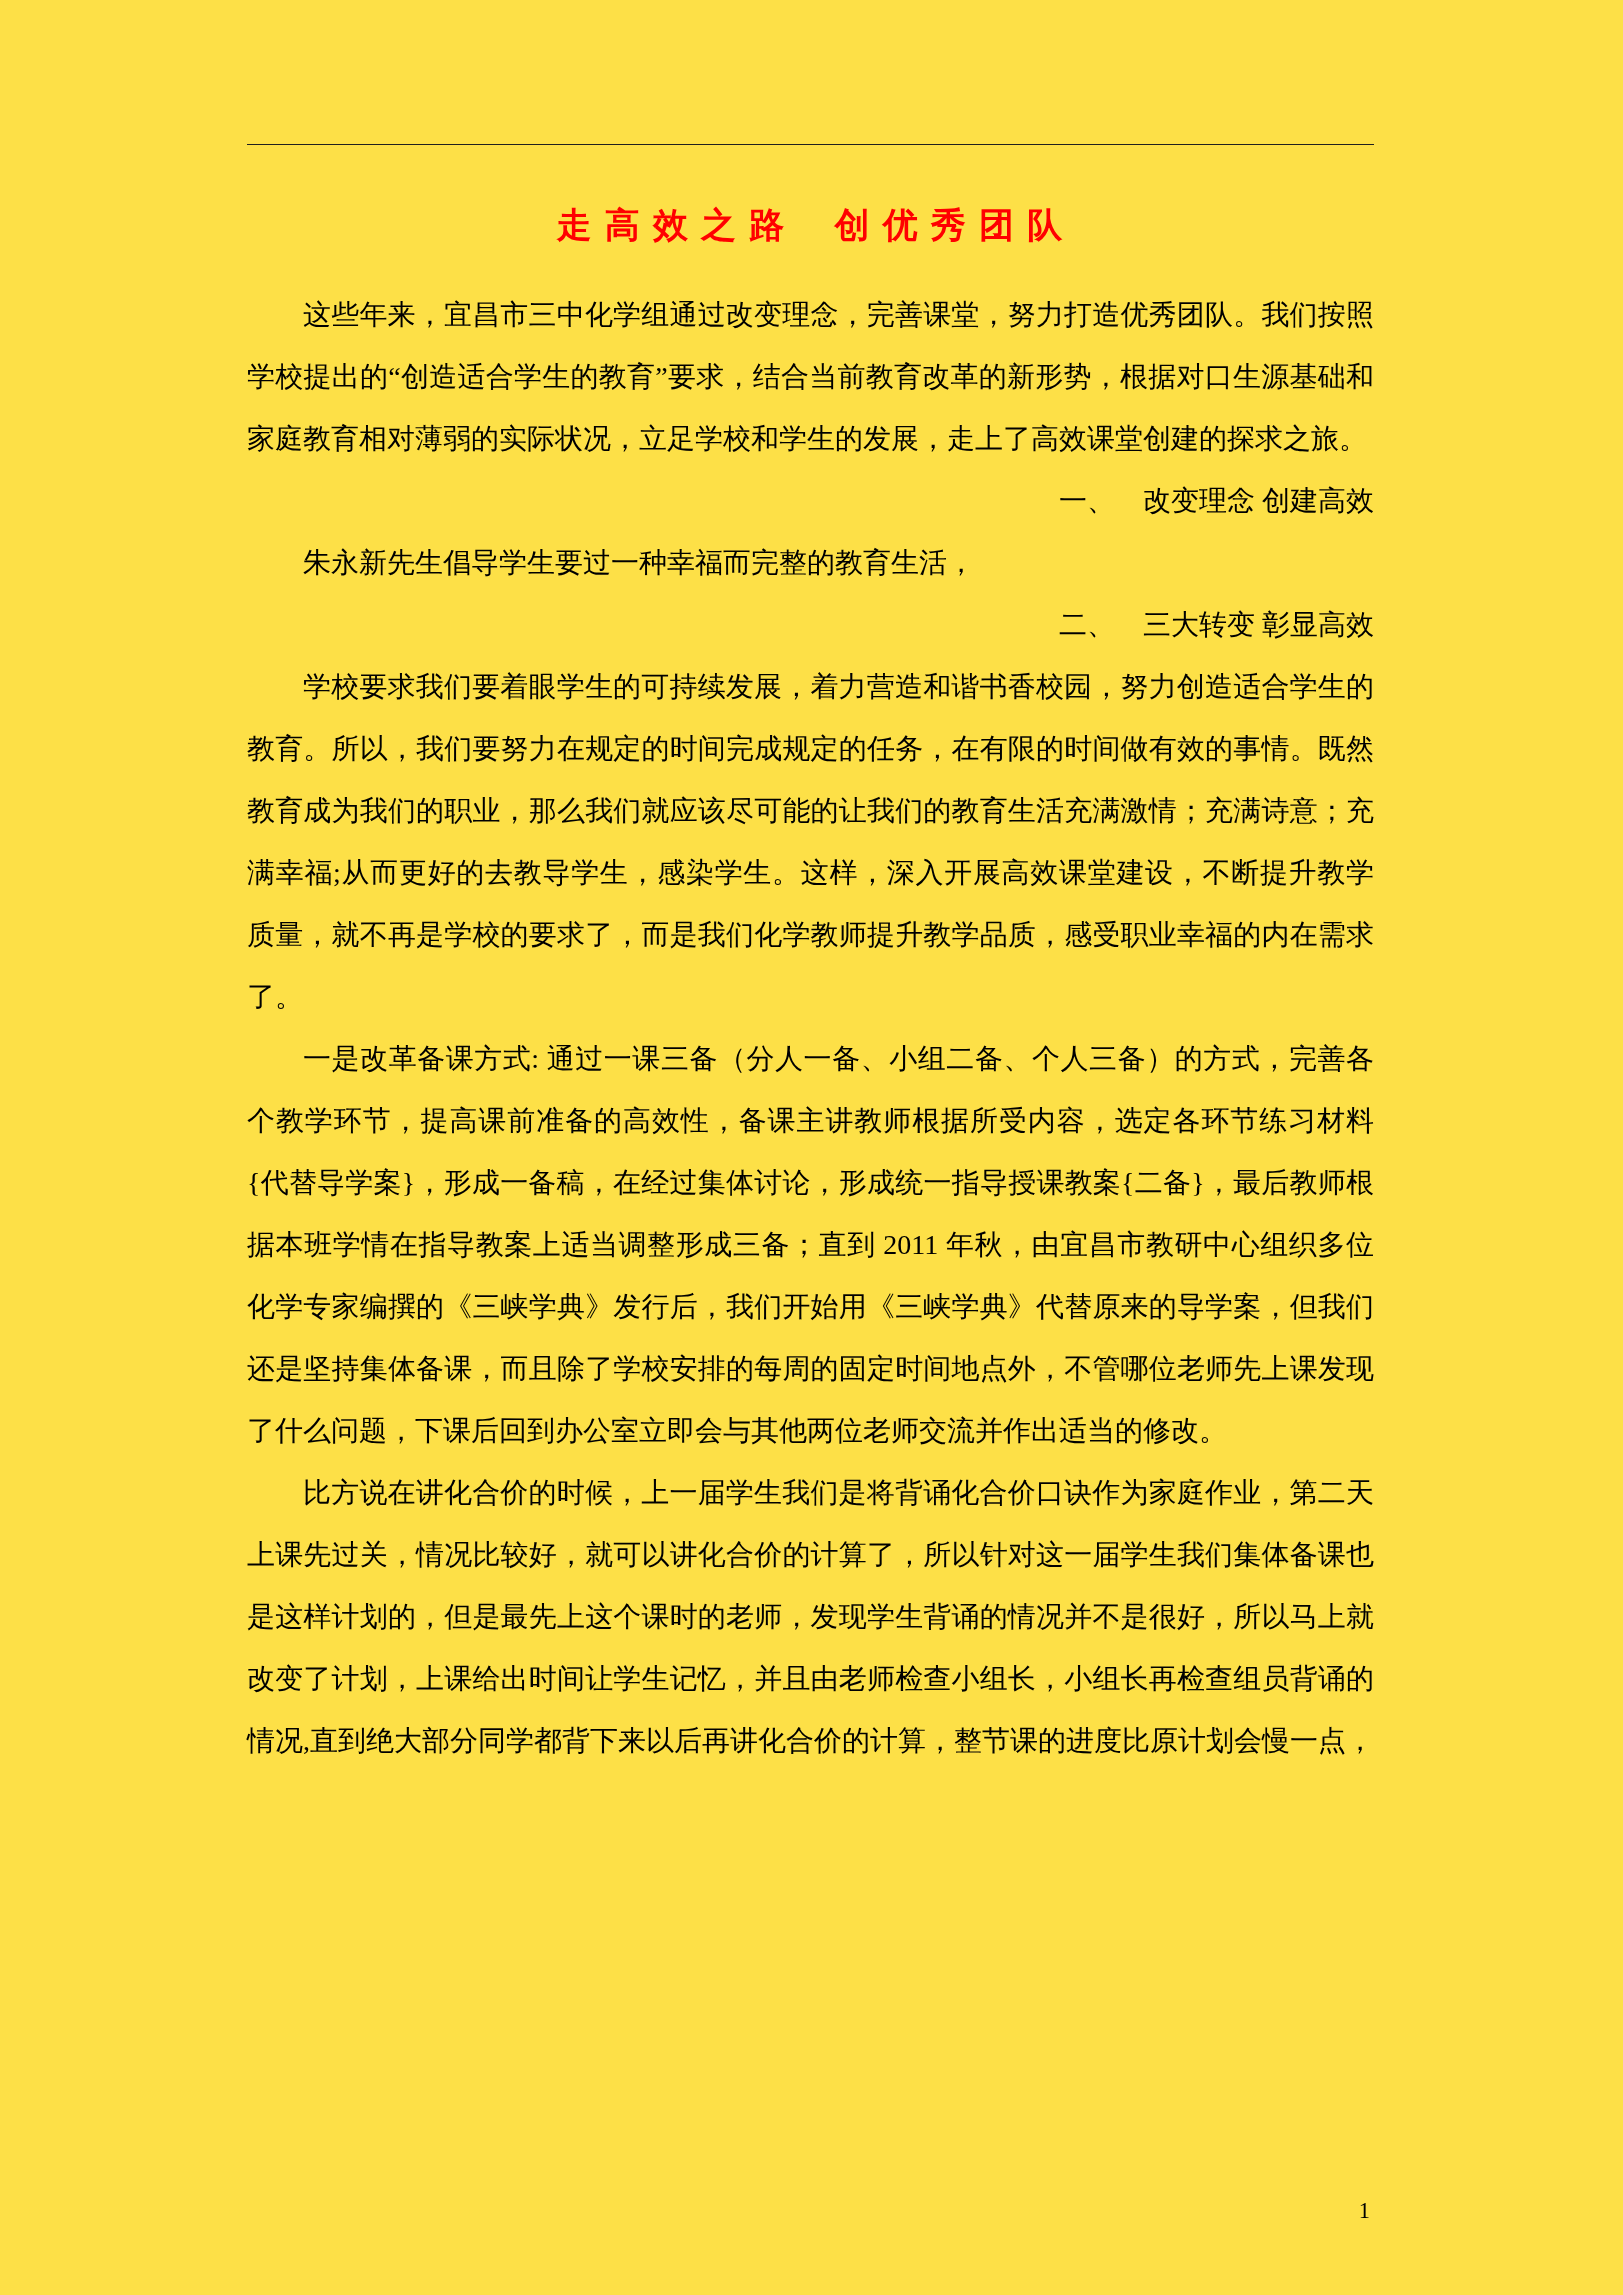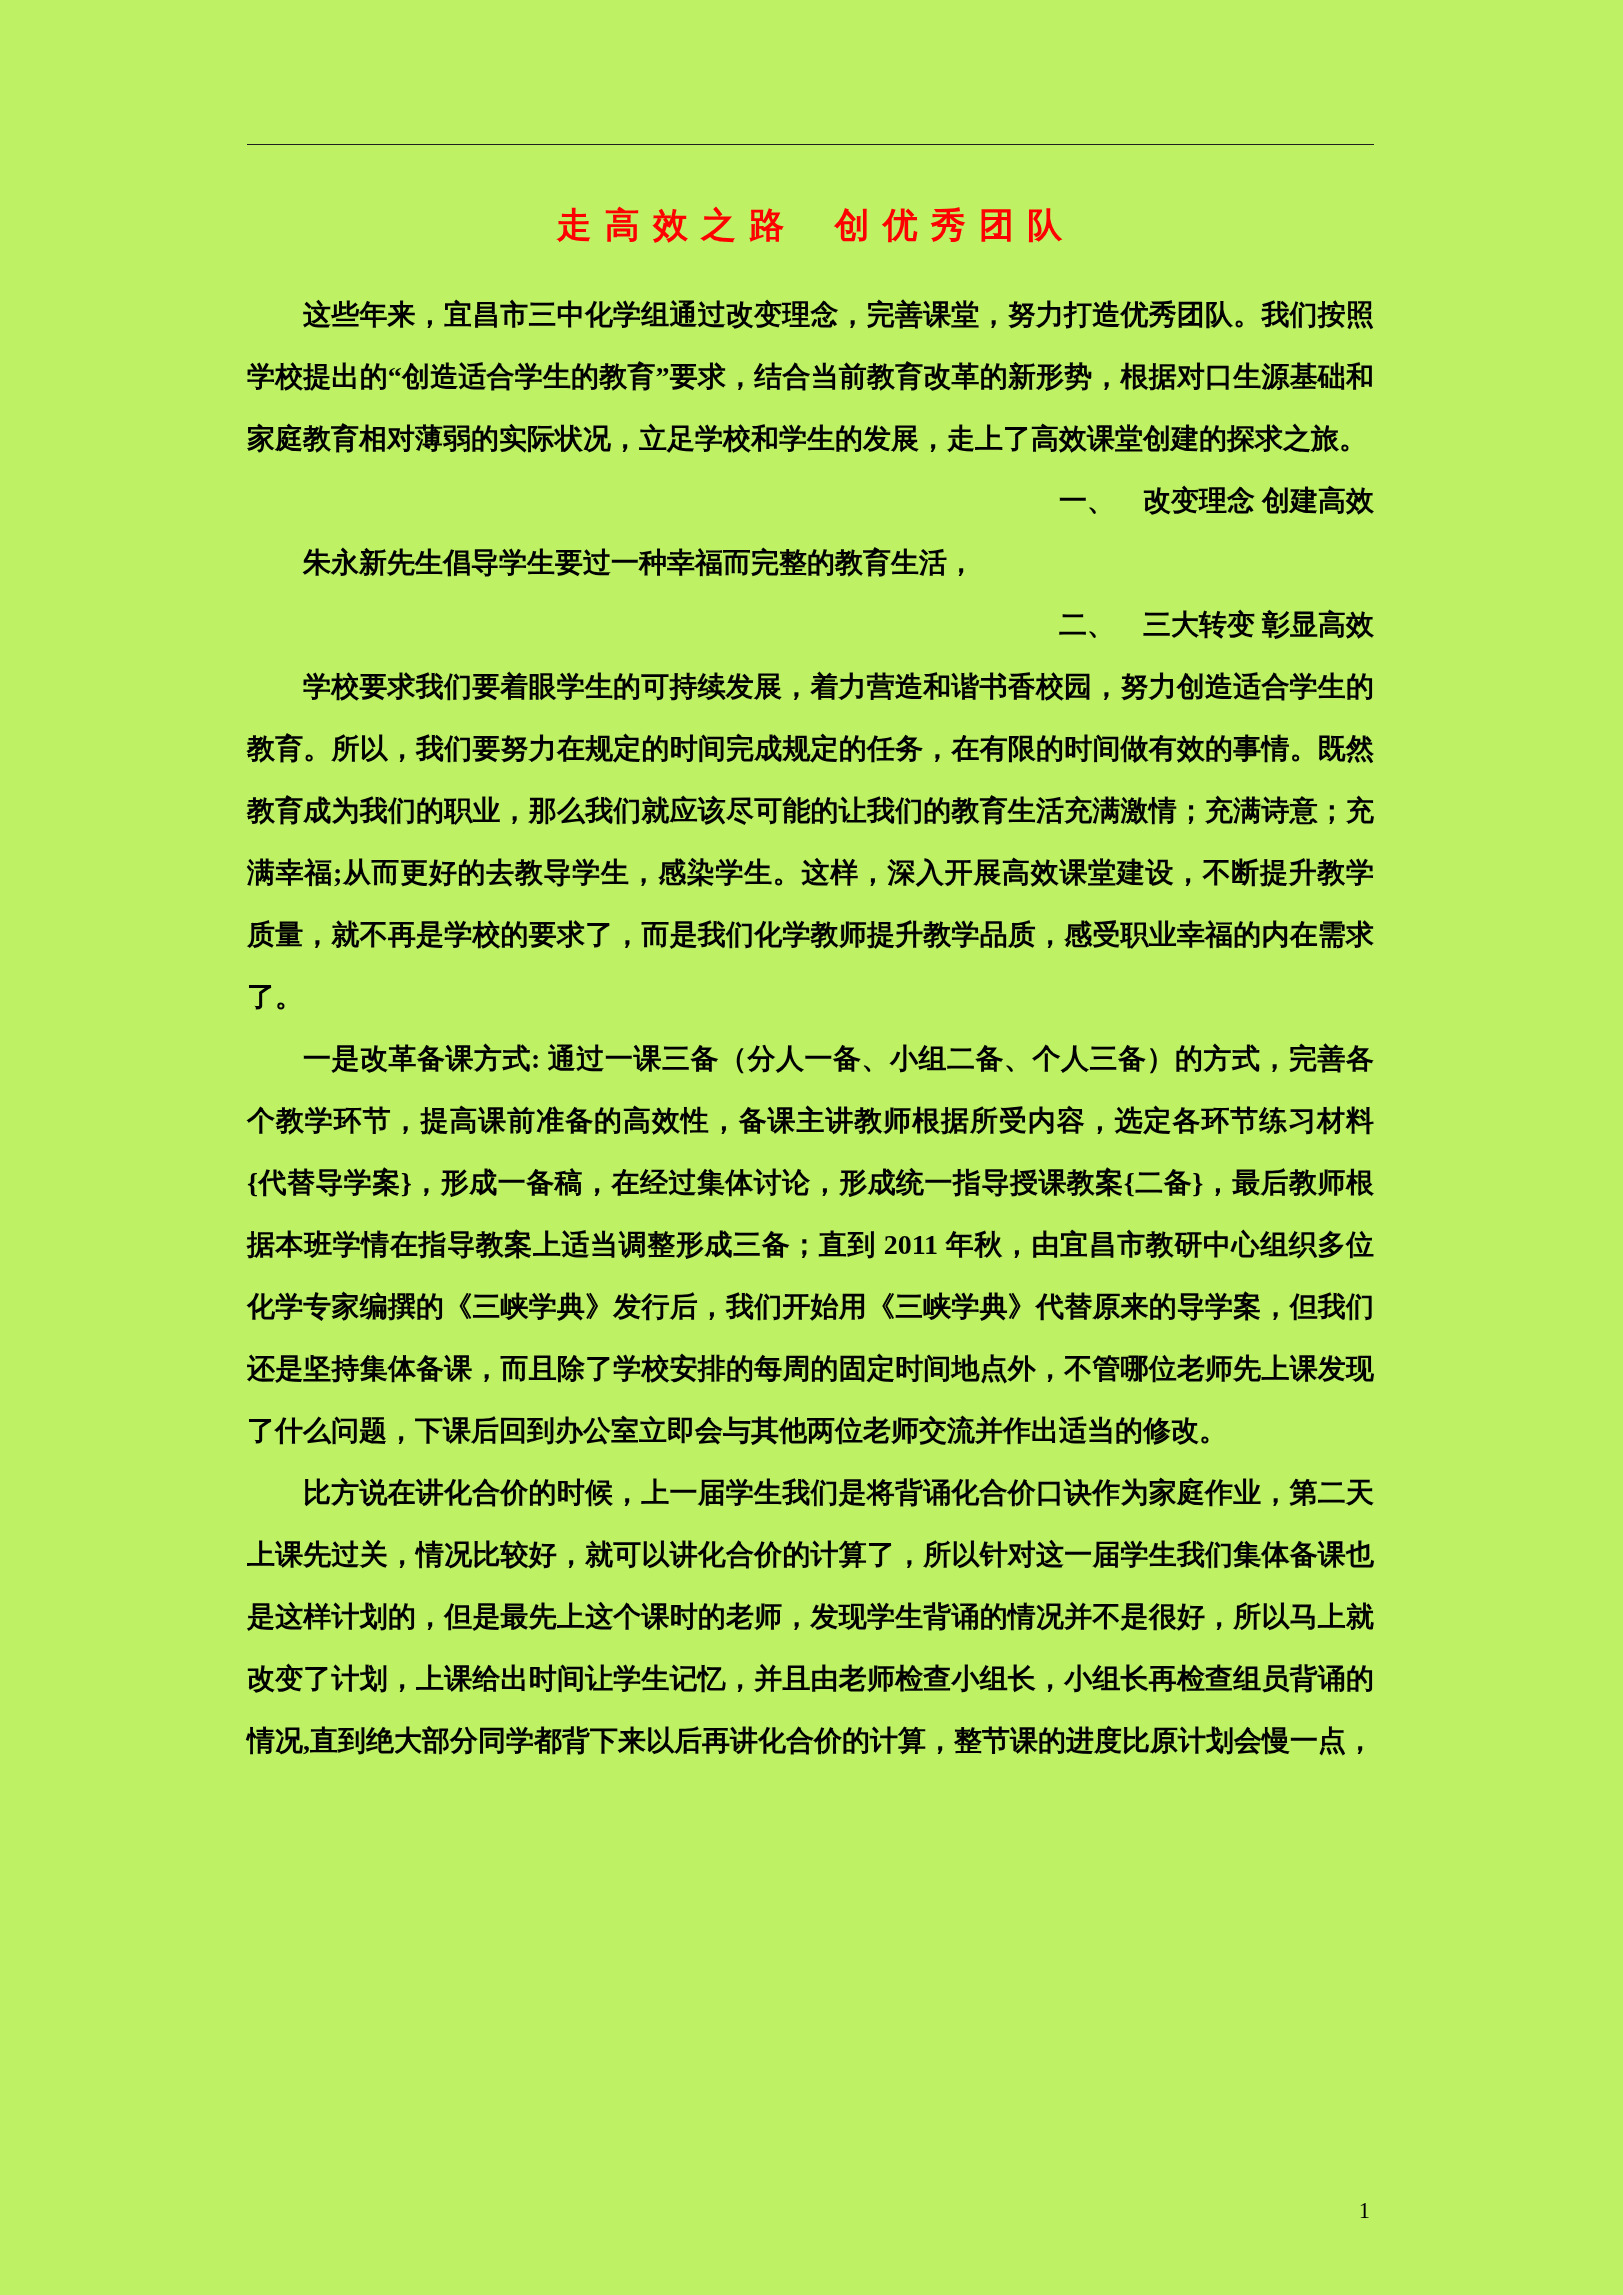--- a/index.html
+++ b/index.html
@@ -5,21 +5,21 @@
   html, body {
     margin: 0;
     padding: 0;
     background: #e9e9f1;
   }
   .page {
     position: relative;
     width: 1623px;
     height: 2295px;
     margin: 0 auto;
-    background: #bef264;
+    background: #fde047;
     overflow: hidden;
     font-family: "Liberation Serif", "DejaVu Serif", serif;
     color: #000000;
   }
   .content {
     position: absolute;
     left: 247px;
     top: 144px;
     width: 1127px;
   }
@@ -38,21 +38,20 @@
     white-space: pre-wrap;
   }
   .block {
     margin: 0;
     font-size: 28px;
     line-height: 62px;
     text-align: justify;
     text-justify: inter-ideograph;
     word-break: break-all;
     white-space: pre-wrap;
-    font-weight: bold;
   }
   .block.paragraph {
     text-indent: 2em;
   }
   .block.heading,
   .block.numbered {
     text-indent: 0;
     text-align: right;
   }
   .page-number {

